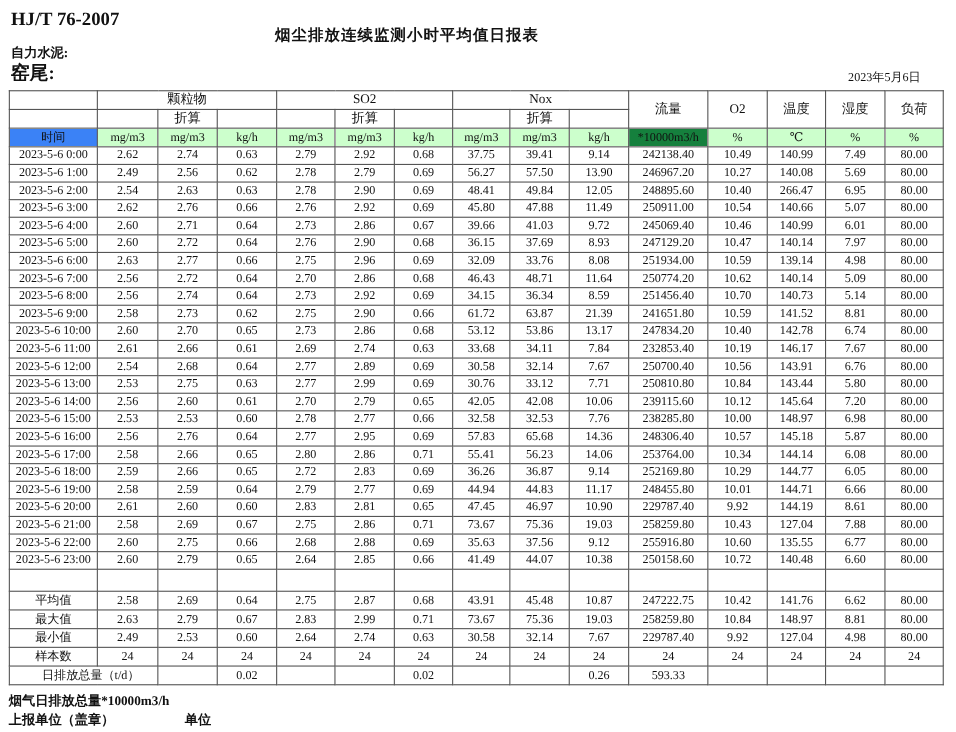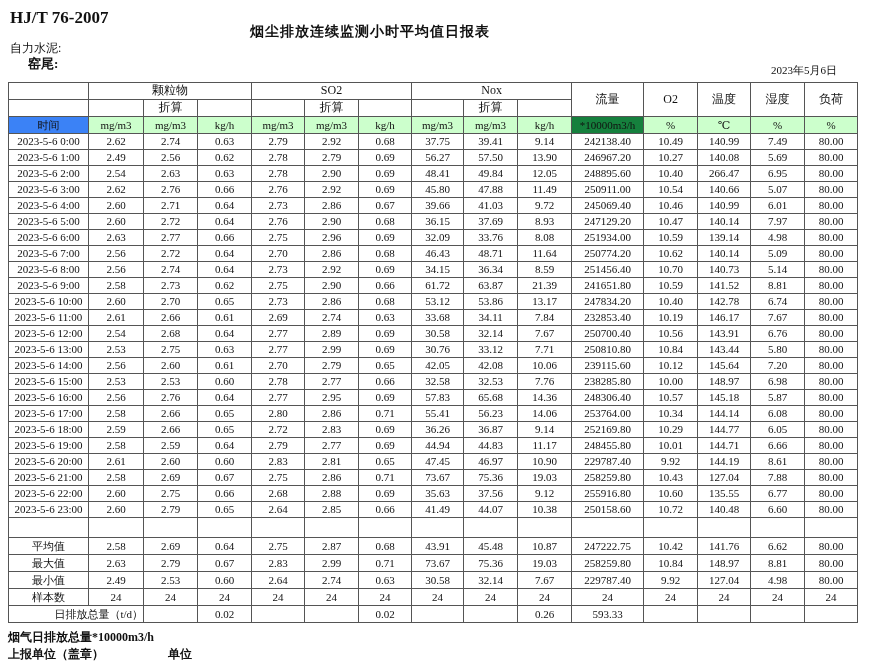--- a/index.html
+++ b/index.html
@@ -4,38 +4,38 @@
 <style>
   * { margin:0; padding:0; box-sizing:border-box; }
   html,body { background:#fff; }
   body {
     width:869px; height:665px; position:relative; overflow:hidden;
     font-family:"Liberation Serif","DejaVu Serif",serif; color:#111;
   }
   .std-no { position:absolute; left:10px; top:8px; font-size:17px; font-weight:bold; }
   .title  { position:absolute; left:0; top:23px; width:740px; text-align:center;
             font-size:14px; font-weight:bold; letter-spacing:1px; }
-  .company{ position:absolute; left:10px; top:40px; font-size:12px; font-weight:normal; }
-  .site   { position:absolute; left:28px; top:55px; font-size:13px; font-weight:bold; }
+  .company{ position:absolute; left:10px; top:40px; font-size:12px; font-weight:bold; }
+  .site   { position:absolute; left:10px; top:55px; font-size:17px; font-weight:bold; }
   .date   { position:absolute; left:697px; top:63px; width:140px; text-align:right; font-size:11px; }
 
   table.report {
     position:absolute; left:8px; top:82px; width:849px;
     border-collapse:collapse; table-layout:fixed; font-size:11px;
   }
   .report th, .report td {
     border:1px solid #555; padding:0; text-align:center; font-weight:normal;
     height:16px; line-height:1.15; overflow:hidden; white-space:nowrap;
   }
   .report thead tr { height:17px; }
   .report thead th { font-size:12px; }
   .report tr.units td { background:#ccffcc; font-size:11px; }
   .report tr.sep { height:20px; }
   .report td.o2 { vertical-align:bottom; padding-bottom:1px; }
-  .report td.total-label { text-align:right; padding-left:13px; }
+  .report td.total-label { text-align:center; padding-left:13px; }
   .report tbody tr { height:16px; }
   .report tr.summary { height:17px; }
 
   .f1 { position:absolute; left:8px;  top:629px; font-size:12px; font-weight:bold; }
   .f2 { position:absolute; left:8px;  top:646px; font-size:12px; font-weight:bold; }
   .f3 { position:absolute; left:168px; top:646px; font-size:12px; font-weight:bold; }
 </style>
 </head>
 <body>
 

